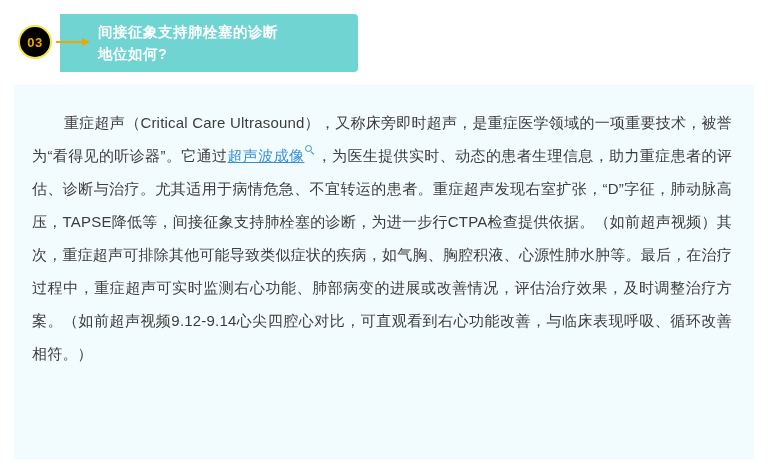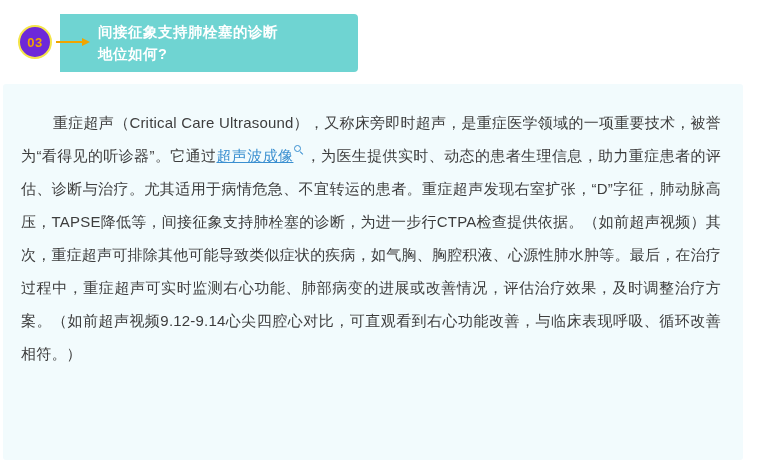--- a/index.html
+++ b/index.html
@@ -49,21 +49,21 @@
     left: 18px;
     top: 11px;
     width: 34px;
     height: 34px;
     border-radius: 50%;
     border: 2px solid #f4e54a;
     box-sizing: border-box;
     display: flex;
     align-items: center;
     justify-content: center;
-    background: #6d28d9;
+    background: #000000;
     z-index: 3;
   }
   .badge-number {
     color: #f0a500;
     font-size: 13px;
     font-weight: bold;
     letter-spacing: 0.5px;
   }
   .badge-arrow {
     position: absolute;
@@ -88,21 +88,21 @@
     width: 0;
     height: 0;
     border-left: 8px solid #f0a500;
     border-top: 4.5px solid transparent;
     border-bottom: 4.5px solid transparent;
   }
 
   
   .body-panel {
     position: absolute;
-    left: 3px;
+    left: 14px;
     top: 84px;
     width: 740px;
     height: 376px;
     background: #f2fbfd;
     border-radius: 3px;
   }
   .body-text {
     position: absolute;
     left: 18px;
     top: 22px;

